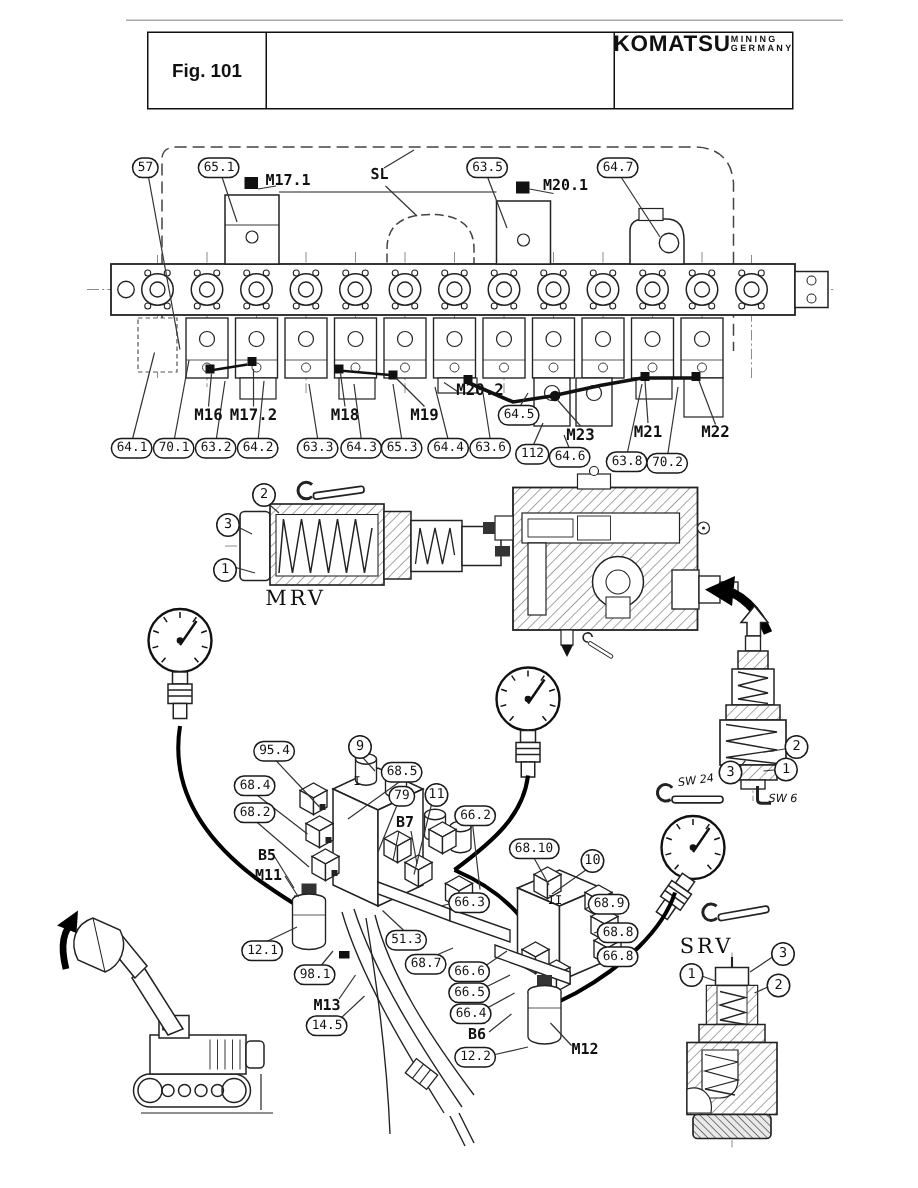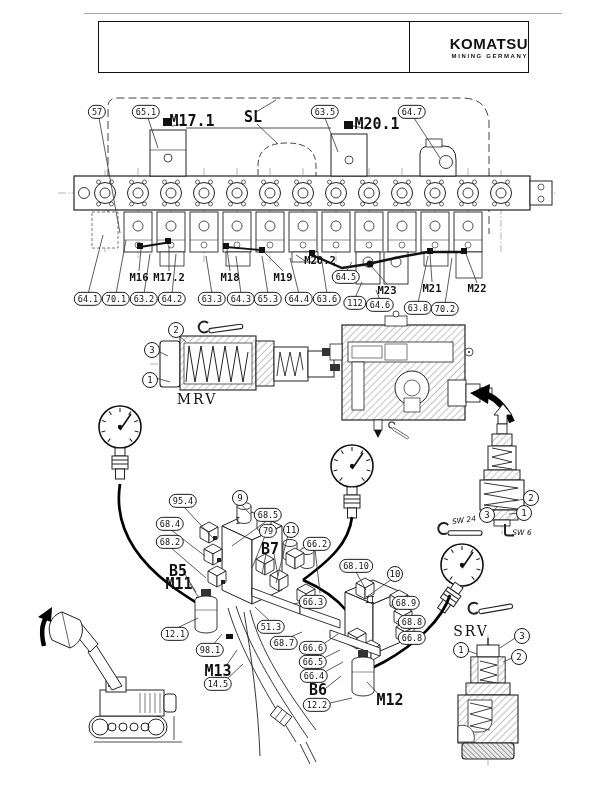--- a/index.html
+++ b/index.html
@@ -4,44 +4,45 @@
 <style>
   html,body{margin:0;padding:0;background:#e8e8e8}
   .page{position:relative;width:612px;height:792px;background:#fff;overflow:hidden;
         font-family:"DejaVu Sans",sans-serif;color:#111}
   svg{position:absolute;left:0;top:0}
   
   .hdr{position:absolute;left:98px;top:21px;width:429px;height:50px;border:1.8px solid #111;display:flex;background:#fff}
   .hdr-fig{width:78px;border-right:1.8px solid #111;display:flex;align-items:center;justify-content:center;
            font:bold 12.5px "Liberation Sans",sans-serif}
   .hdr-mid{flex:1;border-right:1.8px solid #111}
-  .hdr-brand{width:118px;display:flex;flex-direction:column;align-items:flex-end;justify-content:center}
+  .hdr-brand{width:118px;display:flex;flex-direction:row;align-items:flex-start;justify-content:center}
   .brand{font:bold 15px "Liberation Sans",sans-serif;letter-spacing:.5px;line-height:1}
   .brand-sub{font:bold 6px "Liberation Sans",sans-serif;letter-spacing:1.6px;margin-top:2px}
   
   .co{position:absolute;transform:translate(-50%,-50%);border:1.1px solid #1a1a1a;border-radius:9px;
       padding:0 3px;font:8.5px/1.45 "DejaVu Sans Mono",monospace;background:#fff;white-space:nowrap;z-index:5}
   .cc{position:absolute;transform:translate(-50%,-50%);border:1.1px solid #1a1a1a;border-radius:50%;
       width:14px;height:14px;font:9px/14px "DejaVu Sans Mono",monospace;text-align:center;background:#fff;z-index:5}
   .lbl{position:absolute;transform:translate(-50%,-50%);font:bold 10.5px "DejaVu Sans Mono",monospace;
        white-space:nowrap;z-index:5}
-  .lbl.big{font-size:15px}
+  .lbl.big{font-size:10px}
   .lbl.tiny{font-size:8px;font-weight:normal}
   .vtitle{position:absolute;transform:translate(-50%,-50%);font:14px "DejaVu Serif",serif;letter-spacing:2px;z-index:5}
   .sw{position:absolute;transform:translate(-50%,-50%);font:italic 7.5px "DejaVu Sans",sans-serif;z-index:5;white-space:nowrap}
   .topline{position:absolute;left:84px;top:13px;width:478px;height:0;border-top:1px solid #aaa}
 </style>
 </head>
 <body>
 
 <div class="page">
 
   <div class="topline"></div>
 
   <div class="hdr">
+    <div class="hdr-fig">Fig. 101</div>
     <div class="hdr-mid"></div>
     <div class="hdr-brand">
       <div class="brand">KOMATSU</div>
       <div class="brand-sub">MINING GERMANY</div>
     </div>
   </div>
 
   <svg width="612" height="792" viewBox="0 0 612 792">
     <defs>
       <pattern id="h1" width="5" height="5" patternUnits="userSpaceOnUse" patternTransform="rotate(45)">

